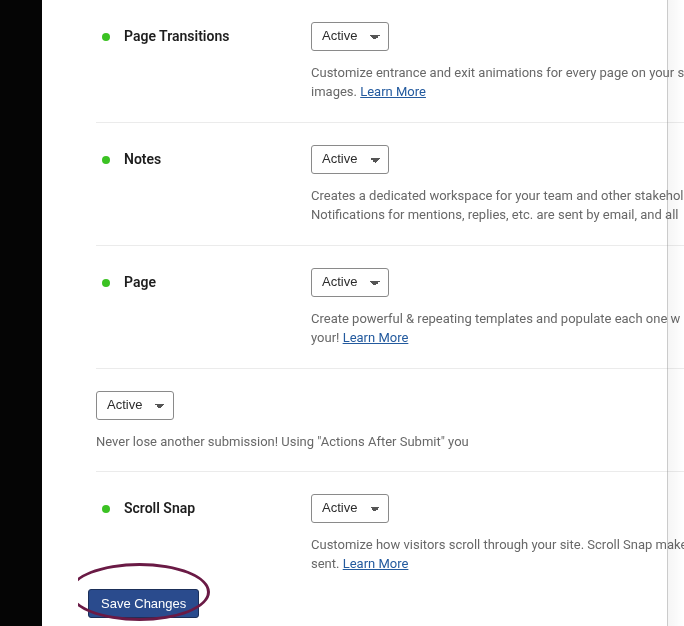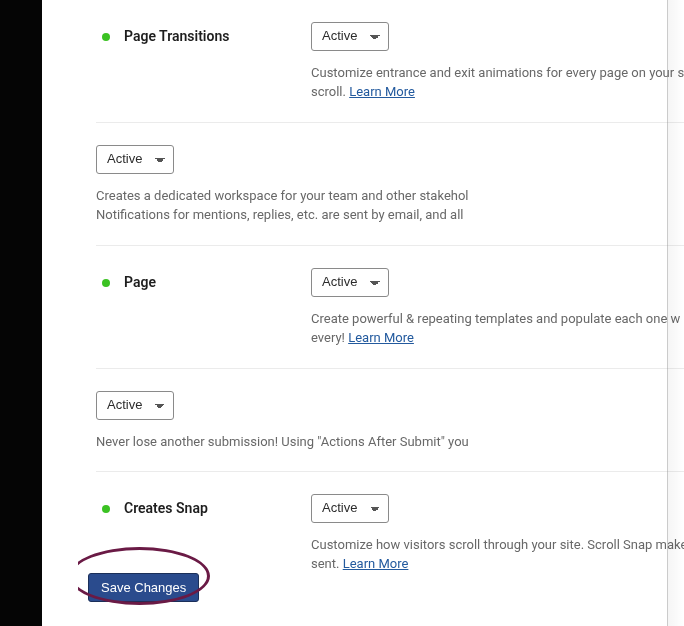--- a/index.html
+++ b/index.html
@@ -35,21 +35,21 @@
     font-size:13px;padding:5px 30px 5px 10px;border-radius:3px;
     line-height:1.3;
     background-image:linear-gradient(45deg,transparent 50%,#555 50%),linear-gradient(135deg,#555 50%,transparent 50%);
     background-position:right 13px top 12px,right 8px top 12px;
     background-size:5px 5px,5px 5px;
     background-repeat:no-repeat;
   }
   .desc{color:#686868;font-size:13px;line-height:1.5;white-space:nowrap;overflow:hidden;}
   .desc a{color:#235a9e;text-decoration:underline;cursor:pointer;}
   .savewrap{
-    position:absolute;left:0;bottom:24px;padding-left:10px;
+    position:absolute;left:0;bottom:8px;padding-left:10px;
   }
   .save-btn{
     background:#2a4b8d;color:#fff;border:1px solid #1b2f59;
     padding:6px 12px;border-radius:3px;font-size:13px;cursor:pointer;
   }
   .anno{
     position:absolute;left:-9px;bottom:-3px;width:135px;height:52px;
     border:3px solid #6a1a45;border-radius:50%/50%;
     pointer-events:none;
   }
@@ -72,25 +72,29 @@
         <span class="dot"></span>
         <span class="label">Page Transitions</span>
       </div>
       <div class="right">
         <div class="selwrap">
           <select>
             <option>Active</option>
           </select>
         </div>
         <div class="desc"><span>Customize entrance and exit animations for every page on your s</span></div>
-        <div class="desc"><span>scroll. </span><a>Learn More</a></div>
+        <div class="desc"><span>images. </span><a>Learn More</a></div>
       </div>
     </div>
 
     <div class="row">
+      <div class="left">
+        <span class="dot"></span>
+        <span class="label">Notes</span>
+      </div>
       <div class="right">
         <div class="selwrap">
           <select>
             <option>Active</option>
           </select>
         </div>
         <div class="desc"><span>Creates a dedicated workspace for your team and other stakehol</span></div>
         <div class="desc"><span>Notifications for mentions, replies, etc. are sent by email, and all </span></div>
       </div>
     </div>
@@ -100,39 +104,39 @@
         <span class="dot"></span>
         <span class="label">Page</span>
       </div>
       <div class="right">
         <div class="selwrap">
           <select>
             <option>Active</option>
           </select>
         </div>
         <div class="desc"><span>Create powerful &amp; repeating templates and populate each one w</span></div>
-        <div class="desc"><span>every! </span><a>Learn More</a></div>
+        <div class="desc"><span>your! </span><a>Learn More</a></div>
       </div>
     </div>
 
     <div class="row">
       <div class="right">
         <div class="selwrap">
           <select>
             <option>Active</option>
           </select>
         </div>
         <div class="desc"><span>Never lose another submission! Using "Actions After Submit" you</span></div>
       </div>
     </div>
 
     <div class="row nob">
       <div class="left">
         <span class="dot"></span>
-        <span class="label">Creates Snap</span>
+        <span class="label">Scroll Snap</span>
       </div>
       <div class="right">
         <div class="selwrap">
           <select>
             <option>Active</option>
           </select>
         </div>
         <div class="desc"><span>Customize how visitors scroll through your site. Scroll Snap make</span></div>
         <div class="desc"><span>sent. </span><a>Learn More</a></div>
       </div>

